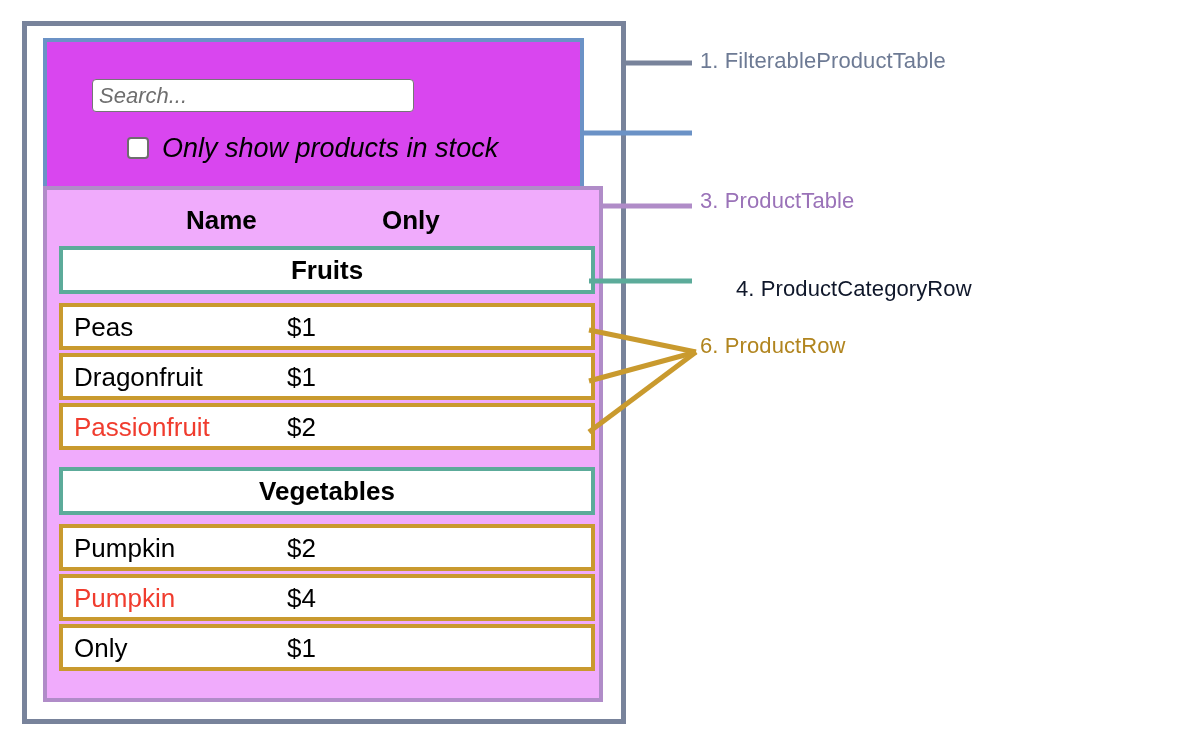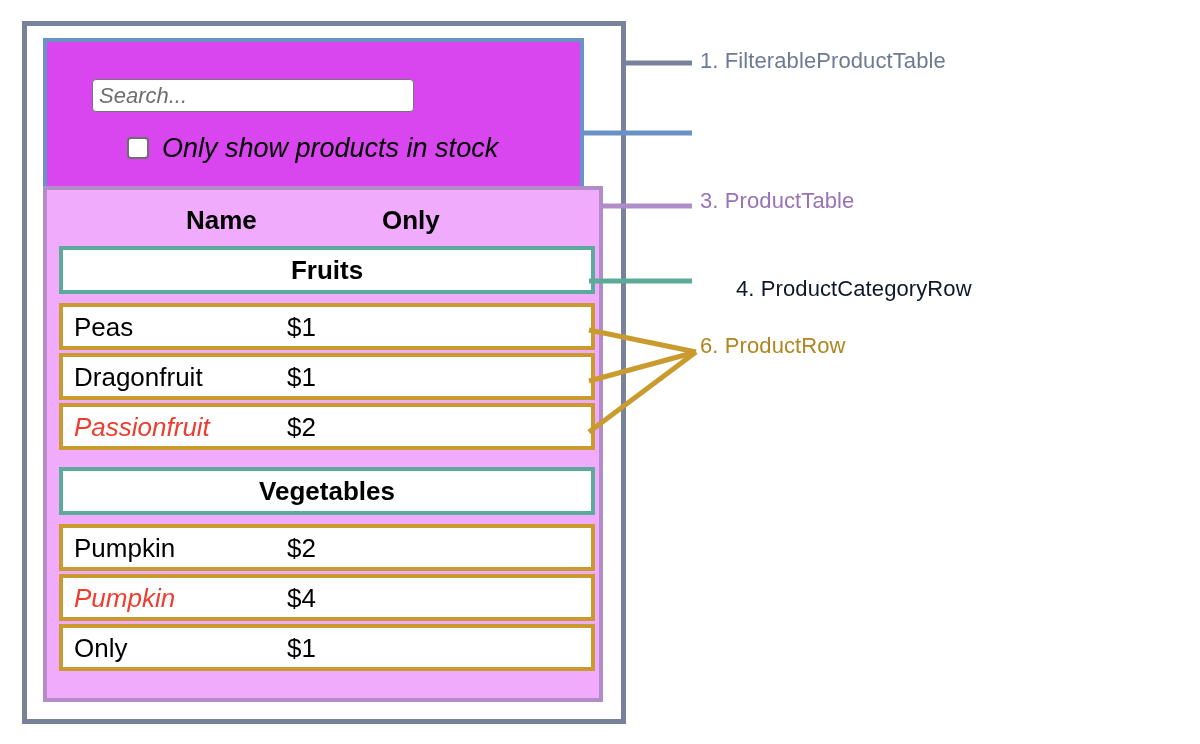--- a/index.html
+++ b/index.html
@@ -168,21 +168,21 @@
     position: absolute;
     left: 224px;
     top: 50%;
     transform: translateY(-50%);
     font-family: "Liberation Sans", sans-serif;
     font-size: 26px;
     color: #000000;
     white-space: nowrap;
     line-height: 1;
   }
-  .product-row.out-of-stock .cell-name { color: #f03c2e; font-style: italic; }
+  .product-row.out-of-stock .cell-name { color: #f03c2e; }
 
   .group-gap { height: 14px; }
 
   
   .legend-item {
     position: absolute;
     left: 700px;
     font-family: "Liberation Sans", sans-serif;
     font-size: 22px;
     font-weight: 400;

